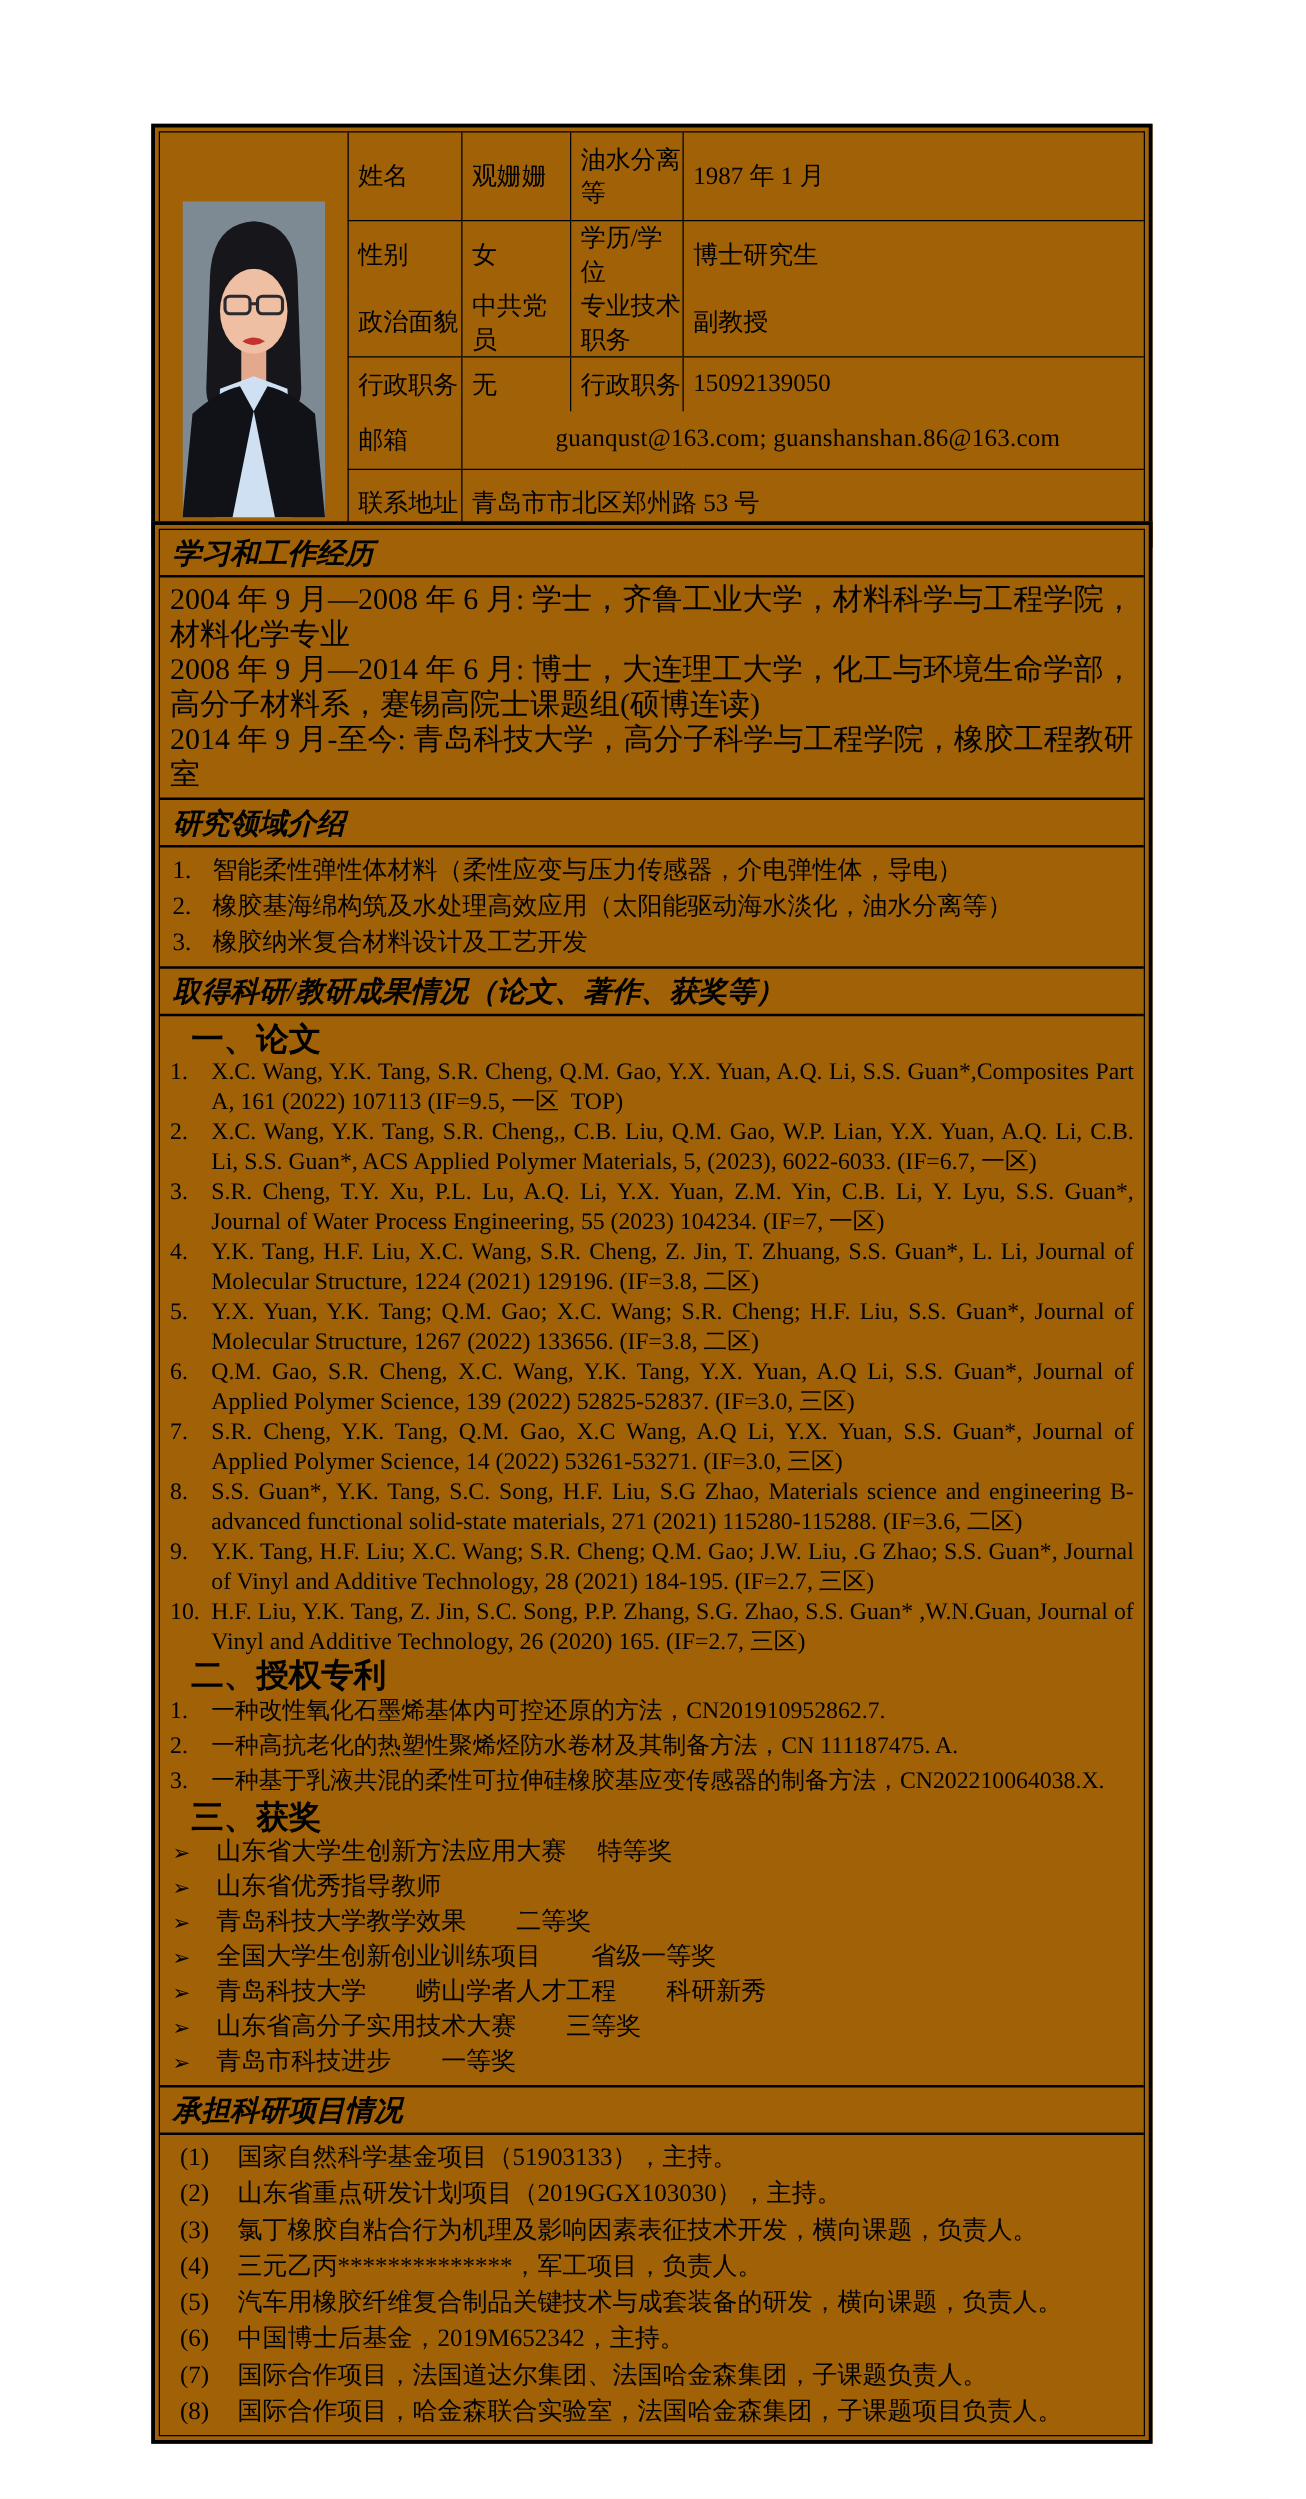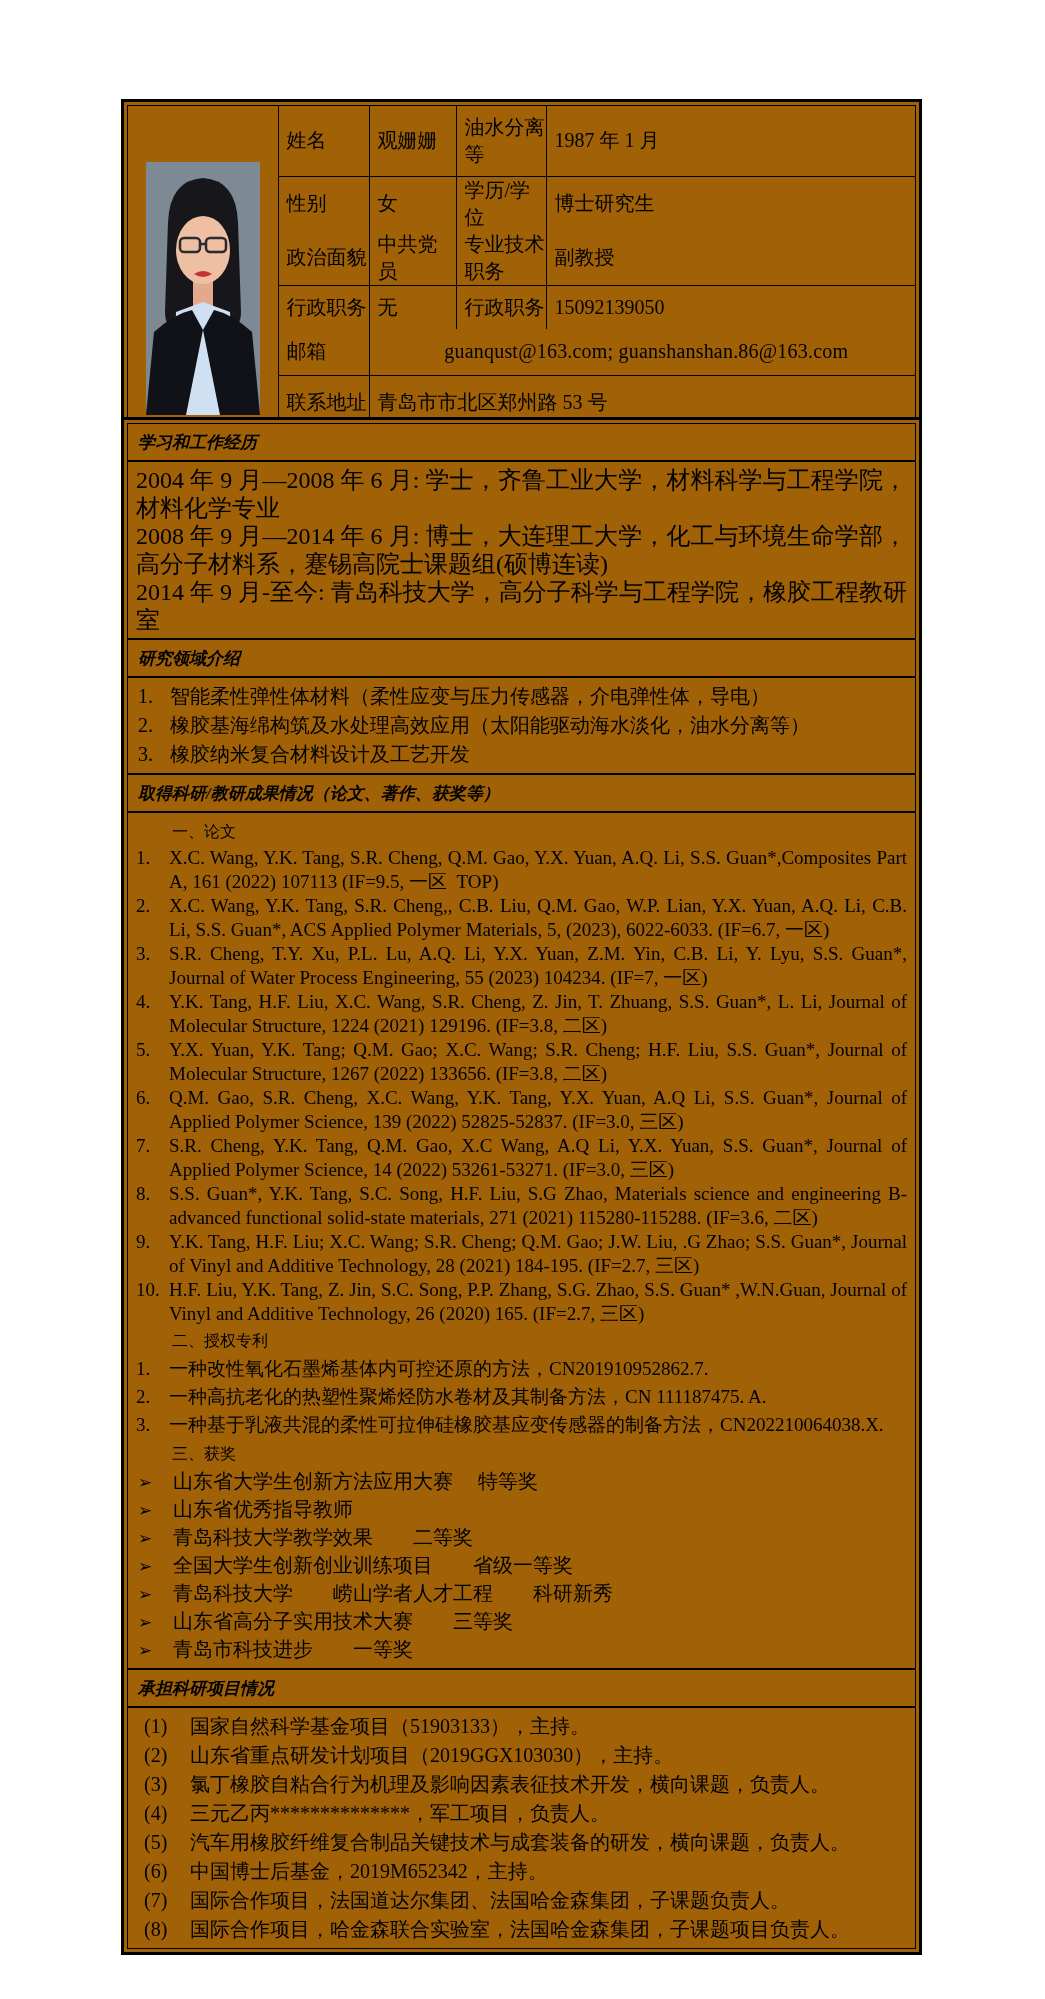--- a/index.html
+++ b/index.html
@@ -10,31 +10,31 @@
   
   .info-table{width:100%;border-collapse:collapse;table-layout:fixed;}
   .info-table td{font-size:20px;vertical-align:middle;padding:0 0 0 8px;box-sizing:border-box;overflow:hidden;}
   .info-table td.vcol{border-left:1.5px solid #000;}
   .info-table tr.sep td{border-bottom:1.5px solid #000;}
   td.photo-cell{width:150px;vertical-align:bottom;text-align:center;padding:0 0 10px 0;}
   .col-l1{width:91px;}.col-v1{width:87px;}.col-l2{width:90px;}
   .r1{height:70px;}.r2{height:44px;}.r3{height:45px;}.r4{height:44px;}.r5{height:46px;}.r6{height:55px;}
   .email-val{font-size:21px;letter-spacing:0.2px;text-align:center;}
   
-  .sec-h{font-weight:bold;font-style:italic;font-size:17px;line-height:23px;
+  .sec-h{font-weight:bold;font-style:italic;font-size:23px;line-height:23px;
          padding:7px 10px 6px 10px;border-bottom:2px solid #000;}
   .sec-c{border-bottom:2px solid #000;padding:4px 8px;}
   .sec-c.last{border-bottom:none;}
   .edu-line{font-size:24px;line-height:28px;text-align:justify;}
   .li{display:flex;align-items:flex-start;}
   .num{flex:0 0 33px;}
   .txt{flex:1;white-space:pre-wrap;}
   .research .li{font-size:20px;line-height:29px;}
   .research .num{flex:0 0 32px;padding-left:2px;}
-  .group-h{font-weight:normal;font-size:16px;line-height:27px;margin-left:36px;padding:1px 0;}
+  .group-h{font-weight:bold;font-size:26px;line-height:27px;margin-left:17px;padding:1px 0;}
   .papers .li{font-size:19px;line-height:24px;}
   .papers .txt{text-align:justify;}
   .patents .li{font-size:19px;line-height:28px;}
   .awards .li{font-size:20px;line-height:27px;}
   .awards .marker{flex:0 0 35px;font-size:17px;padding-left:2px;padding-top:1px;}
   .projects .li{font-size:20px;line-height:27px;padding:1px 0;}
   .projects .num{flex:0 0 46px;padding-left:8px;}
   
   .photo-wrap{display:inline-block;width:114px;height:253px;line-height:0;}
 </style>

